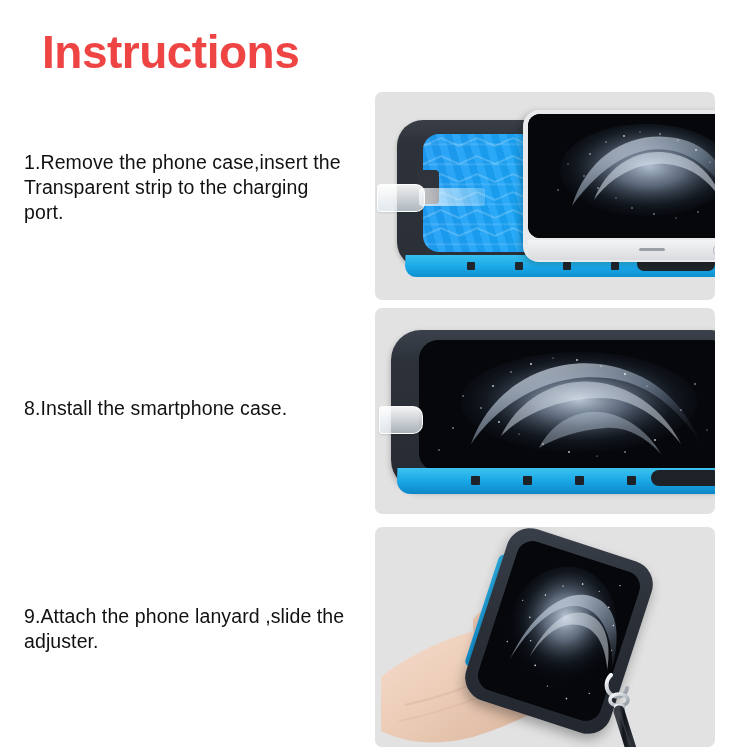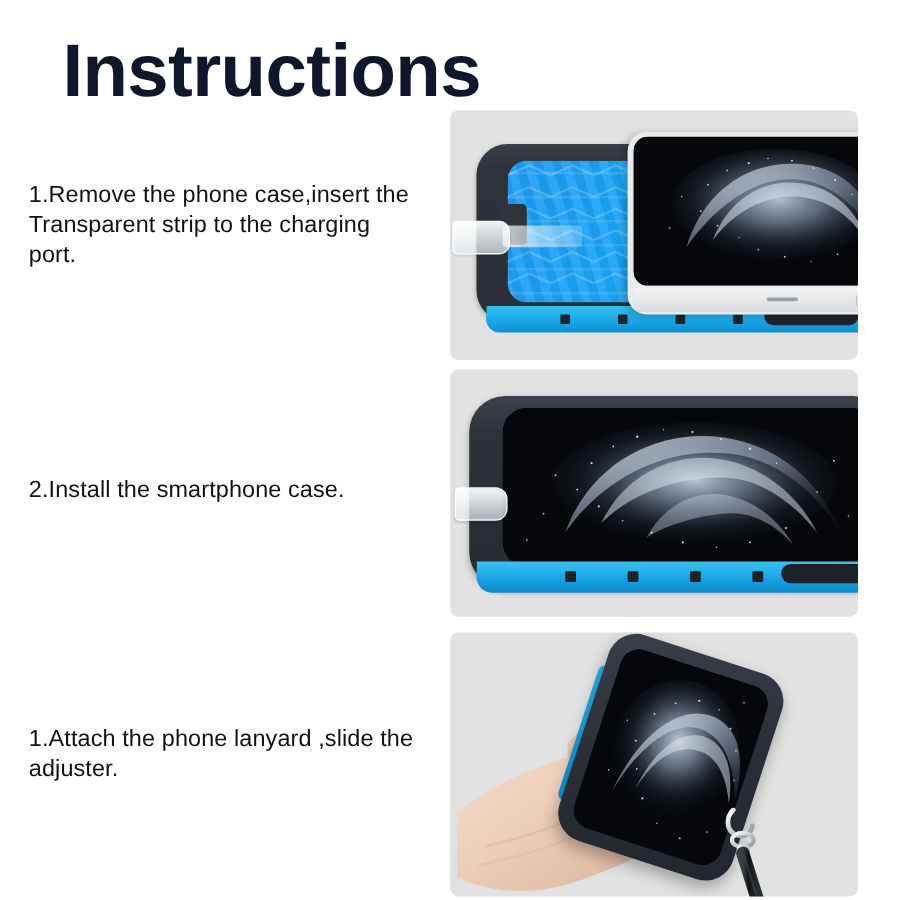--- a/index.html
+++ b/index.html
@@ -12,25 +12,25 @@
     height: 750px;
     position: relative;
     overflow: hidden;
     font-family: "Liberation Sans", sans-serif;
     -webkit-font-smoothing: antialiased;
   }
 
   
   #page-title {
     position: absolute;
-    left: 52px;
+    left: 42px;
     top: 29px;
-    font-size: 62px;
+    font-size: 46px;
     font-weight: bold;
-    color: #0f172a;
+    color: #ef4444;
     letter-spacing: -0.5px;
     line-height: 1;
     white-space: nowrap;
   }
 
   
   .step-text {
     position: absolute;
     left: 24px;
     width: 326px;
@@ -403,21 +403,21 @@
         </svg>
       </div>
       <div id="p1-phone-chin"></div>
       <div id="p1-speaker"></div>
       <div id="p1-lens-ring"></div>
     </div>
 
   </div>
 </div>
 
-<div class="step-text" id="step-text-2">2.Install the smartphone case.</div>
+<div class="step-text" id="step-text-2">8.Install the smartphone case.</div>
 
 <div class="panel" id="panel-2">
   <div class="scene">
 
     <div id="p2-case"></div>
 
     <div id="p2-screen">
       <svg class="wave-svg" viewBox="0 0 300 132" preserveAspectRatio="xMidYMid slice">
         <defs>
           <radialGradient id="w2a" cx="50%" cy="48%" r="60%">
@@ -469,21 +469,21 @@
     <div class="p2-vent" style="left:148px"></div>
     <div class="p2-vent" style="left:200px"></div>
     <div class="p2-vent" style="left:252px"></div>
     <div id="p2-button-strip"></div>
 
     <div id="p2-strip"></div>
 
   </div>
 </div>
 
-<div class="step-text" id="step-text-3">1.Attach the phone lanyard ,slide the adjuster.</div>
+<div class="step-text" id="step-text-3">9.Attach the phone lanyard ,slide the adjuster.</div>
 
 <div class="panel" id="panel-3">
   <div class="scene">
 
     <svg id="p3-hand" viewBox="0 0 250 192">
       <defs>
         <linearGradient id="skin" x1="0" y1="0" x2="1" y2="1">
           <stop offset="0%" stop-color="#f6ddcd"></stop>
           <stop offset="45%" stop-color="#eccdb8"></stop>
           <stop offset="100%" stop-color="#d9b49c"></stop>

